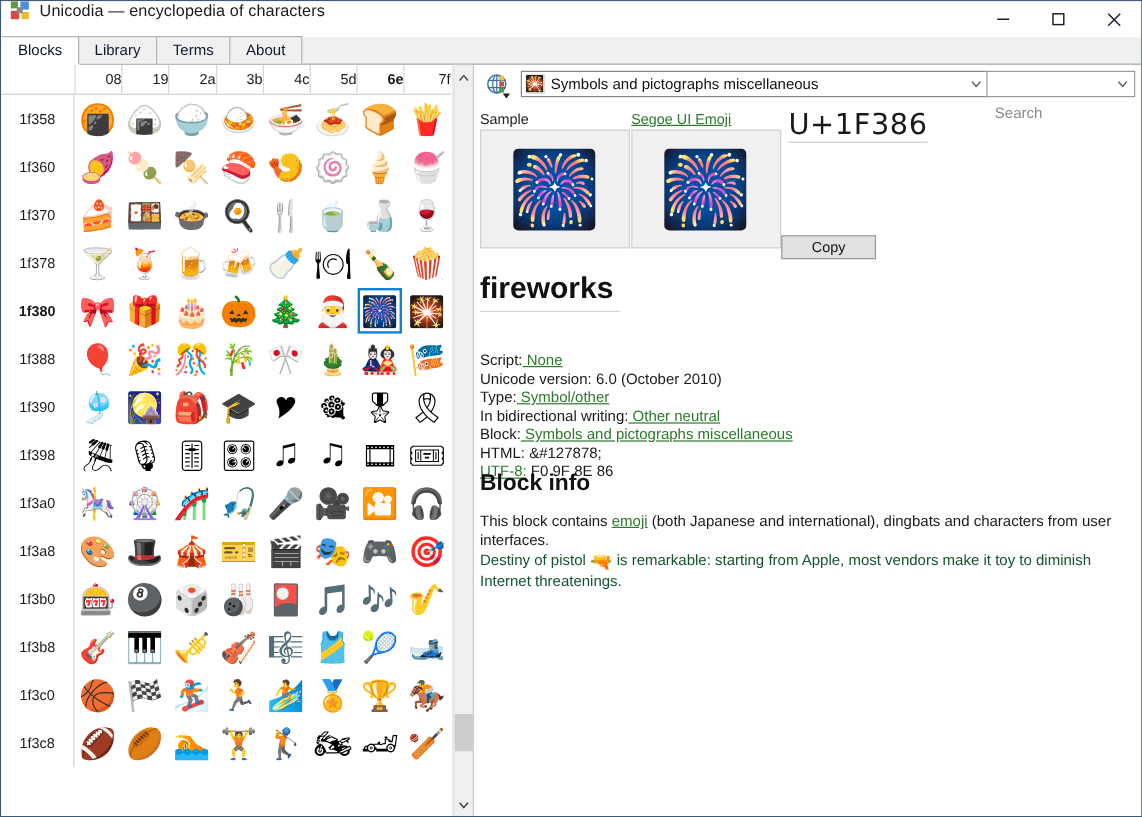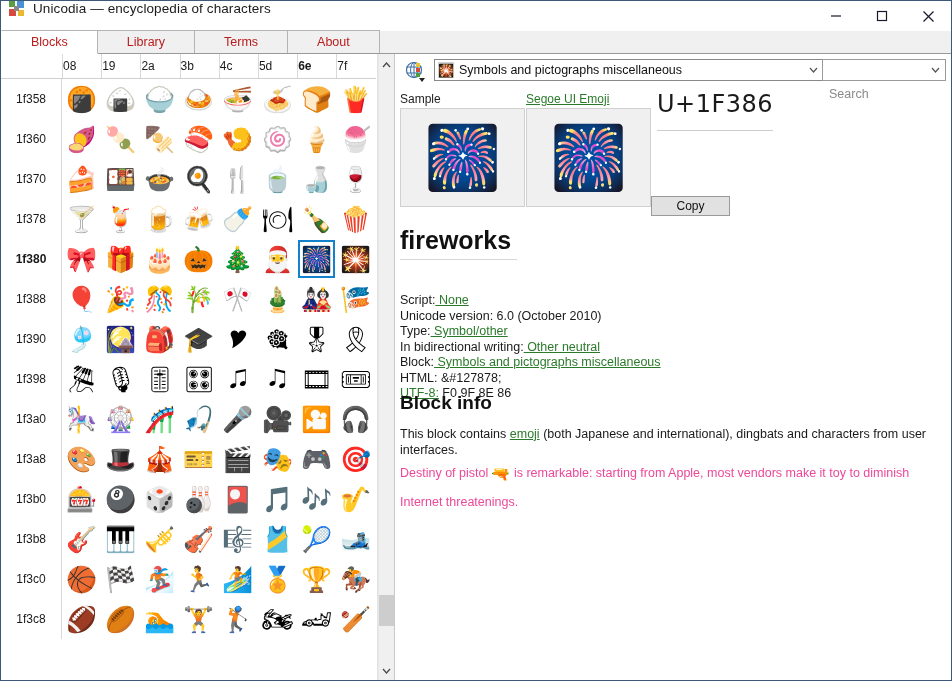--- a/index.html
+++ b/index.html
@@ -48,22 +48,22 @@
   .wbtn svg { display:block; }
   
   #tabstrip {
     position: absolute; left: 0; top: 30px; width: 950px; height: 23px;
     background: #f0f0f0;
     border-bottom: 1px solid #9a9a9a;
     display: flex; align-items: flex-end;
   }
   .tab {
     height: 23px; line-height: 22px;
-    padding: 0 29px;
-    font-size: 12.5px; color: #b91c1c;
+    padding: 0 13px;
+    font-size: 12.5px; color: #0f172a;
     background: #f0f0f0;
     border-left: 1px solid #b4b4b4;
     border-right: 1px solid #b4b4b4;
     border-top: 1px solid #b4b4b4;
     margin-right: -1px;
     white-space: nowrap;
   }
   .tab.active {
     background: #ffffff;
     border-bottom: 1px solid #ffffff;
@@ -79,21 +79,21 @@
     background: #ffffff;
   }
   #colheader {
     position: absolute; left: 0; top: 0; width: 375px; height: 25px;
     display: flex;
     border-bottom: 1px solid #cfcfcf;
   }
   #colheader .corner { width: 61px; flex: none; }
   .colh {
     width: 39.2px; flex: none;
-    text-align: left;
+    text-align: right;
     font-size: 12px; color: #1a1a1a;
     line-height: 25px;
     border-left: 1px solid #d8d8d8;
   }
   .colh.sel { font-weight: bold; }
   #gridbody {
     position: absolute; left: 0; top: 25px;
     width: 375px; height: 602px;
     overflow: hidden;
   }
@@ -212,21 +212,21 @@
   }
   .bigemoji {
     font-size: 62px; line-height: 1;
     font-family: "DejaVu Sans", "Liberation Sans", sans-serif;
   }
   .bigemoji.mono { filter: grayscale(0); }
   #codepoint {
     position: absolute; left: 262px; top: 36px;
     font-size: 24px; color: #1a1a1a;
     border-bottom: 1px solid #cccccc;
-    padding-bottom: 12px;
+    padding-bottom: 0;
     font-family: "DejaVu Sans", sans-serif;
     letter-spacing: 0.5px;
   }
   #copy-btn {
     position: absolute; left: 256px; top: 142px;
     width: 79px; height: 20px;
     background: #e1e1e1;
     border: 1px solid #9a9a9a;
     font-size: 12px; color: #111;
     display: flex; align-items: center; justify-content: center;
@@ -250,21 +250,21 @@
     font-size: 19px; font-weight: bold; color: #111;
   }
   #blockinfo-p1 {
     position: absolute; left: 5px; top: 372px;
     width: 540px;
     font-size: 12.5px; color: #1a1a1a; line-height: 16px;
   }
   #blockinfo-p2 {
     position: absolute; left: 5px; top: 405px;
     width: 525px;
-    font-size: 12.5px; color: #ec4899; line-height: 28px;
+    font-size: 12.5px; color: #14532d; line-height: 16px;
   }
   .inline-emoji {
     font-size: 15px;
     font-family: "DejaVu Sans", sans-serif;
     vertical-align: -2px;
   }
 </style>
 </head>
 <body>
 

